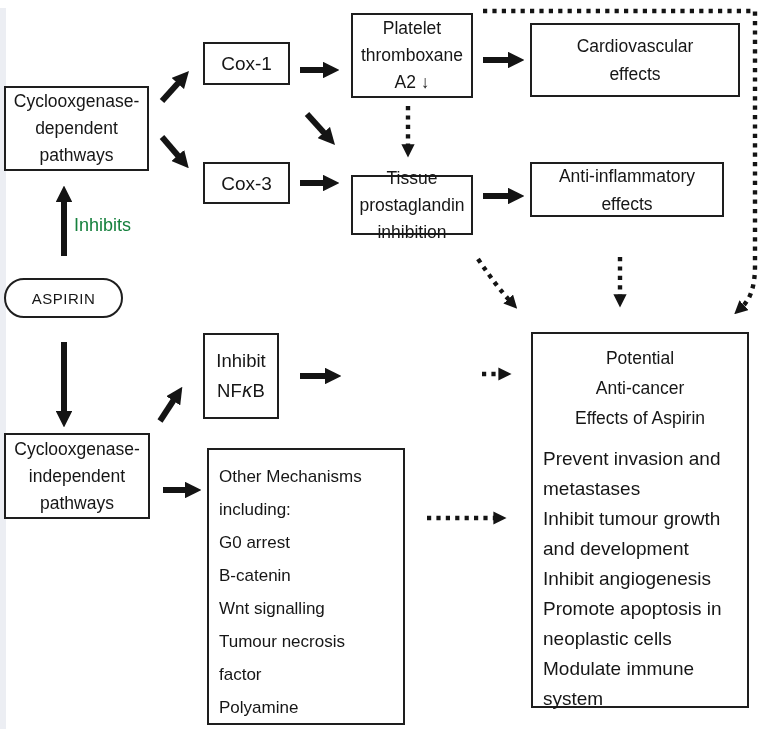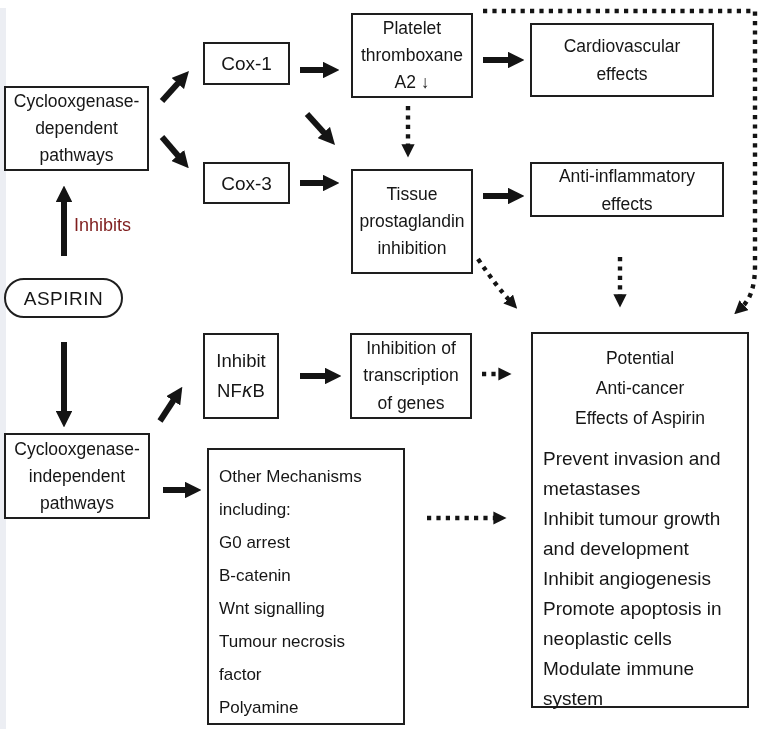--- a/index.html
+++ b/index.html
@@ -32,27 +32,27 @@
     flex-direction:column;
     align-items:center;
     justify-content:center;
     text-align:center;
     font-size:17.5px;
     line-height:27px;
     color:#161616;
   }
   .box span{display:block;}
   #node-dep{left:4px;top:86px;width:145px;height:85px;}
-  #node-aspirin{left:4px;top:278px;width:119px;height:40px;font-size:19px;letter-spacing:.5px;border-radius:20px;}
+  #node-aspirin{left:4px;top:278px;width:119px;height:40px;font-size:15px;letter-spacing:.5px;border-radius:20px;}
   #node-indep{left:4px;top:433px;width:146px;height:86px;}
   #node-cox1{left:203px;top:42px;width:87px;height:43px;font-size:19px;}
   #node-cox2{left:203px;top:162px;width:87px;height:42px;font-size:19px;}
   #node-platelet{left:351px;top:13px;width:122px;height:85px;}
-  #node-tissue{left:351px;top:169px;width:122px;height:105px;}
-  #node-cardio{left:530px;top:23px;width:184px;height:74px;line-height:28px;}
+  #node-tissue{left:351px;top:175px;width:122px;height:60px;}
+  #node-cardio{left:530px;top:23px;width:210px;height:74px;line-height:28px;}
   #node-antiinf{left:530px;top:162px;width:194px;height:55px;line-height:28px;}
   #node-nfkb{left:203px;top:333px;width:76px;height:86px;font-size:18.5px;line-height:30px;}
   #node-nfkb .kappa{display:inline;font-style:italic;font-family:"DejaVu Sans",sans-serif;}
   #node-nfkb .nf-line span{display:inline;}
   #node-transcr{left:350px;top:333px;width:122px;height:86px;line-height:27.5px;}
   #node-othermech{
     left:207px;top:448px;width:198px;height:277px;
     align-items:flex-start;justify-content:flex-start;
     text-align:left;
     padding:10px 16px 0 10px;
@@ -65,21 +65,21 @@
   }
   #node-anticancer .ac-title{
     text-align:center;line-height:30px;padding-top:9px;font-size:17.5px;
   }
   #node-anticancer .ac-body{
     text-align:left;font-size:19px;line-height:30px;
     padding:11px 4px 0 10px;
   }
   .edge-label{
     position:absolute;
-    font-size:18px;color:#7f1d1d;
+    font-size:18px;color:#15803d;
   }
   #label-inhibits{left:74px;top:215px;}
 </style>
 </head>
 <body>
 
 <div id="canvas">
   <div id="left-strip"></div>
 
   <svg id="arrows" viewBox="0 0 765 729" xmlns="http://www.w3.org/2000/svg">
@@ -161,25 +161,20 @@
   <div class="box" id="node-antiinf">
     <span>Anti-inflammatory</span>
     <span>effects</span>
   </div>
 
   <div class="box" id="node-nfkb">
     <span>Inhibit</span>
     <span class="nf-line"><span>NF</span><span class="kappa">κ</span><span>B</span></span>
   </div>
 
-  <div class="box" id="node-transcr">
-    <span>Inhibition of</span>
-    <span>transcription</span>
-    <span>of genes</span>
-  </div>
 
   <div class="box" id="node-othermech">
     <span>Other Mechanisms</span>
     <span>including:</span>
     <span>G0 arrest</span>
     <span>B-catenin</span>
     <span>Wnt signalling</span>
     <span>Tumour necrosis factor</span>
     <span>Polyamine metabolism</span>
     <span>DNA mismatch repair</span>

